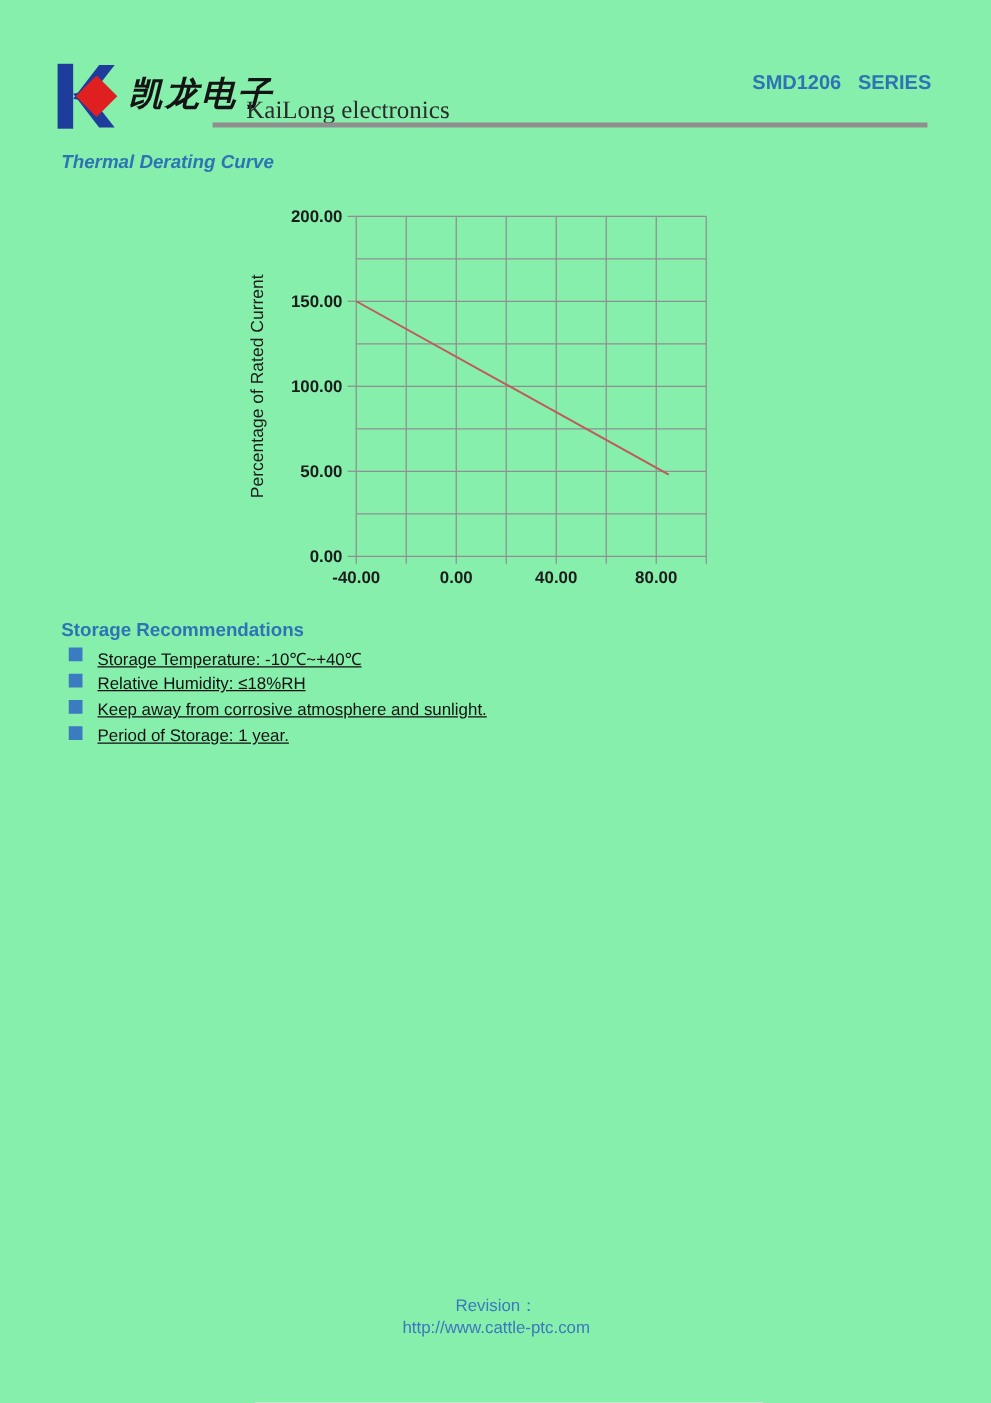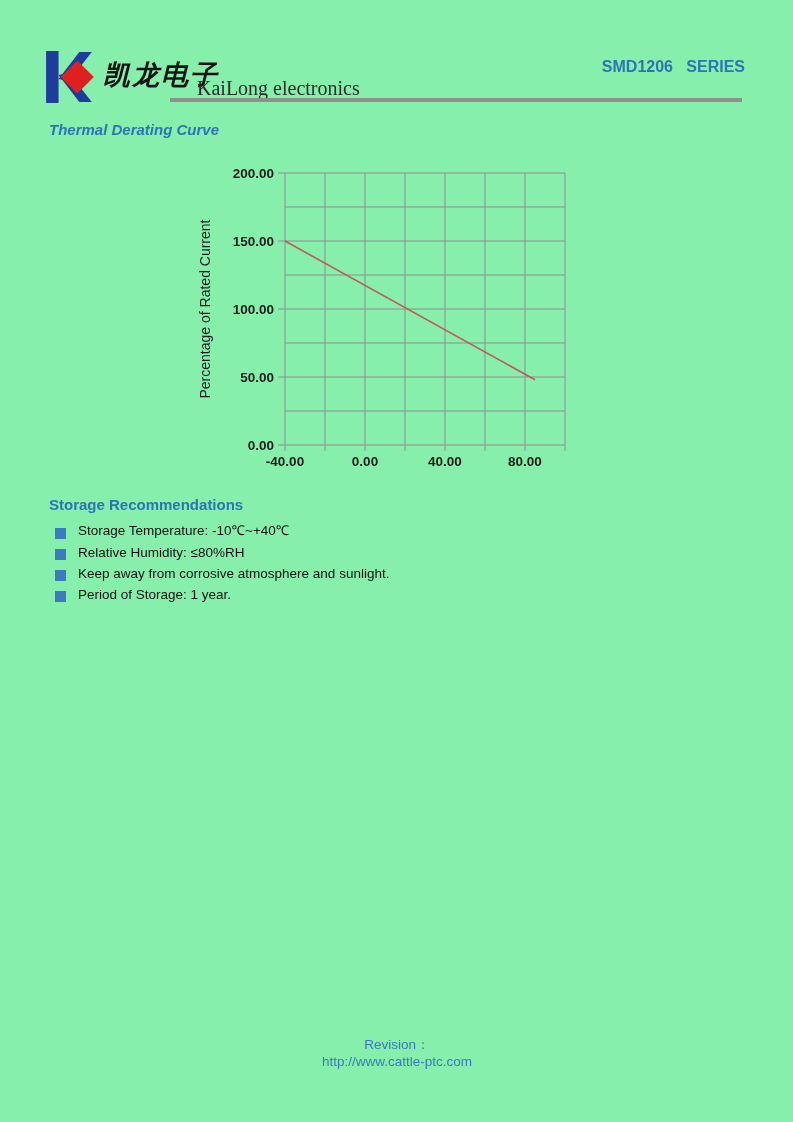--- a/index.html
+++ b/index.html
@@ -40,23 +40,23 @@
   #thermal-title{top:121px;font-style:italic;}
   #storage-title{top:496px;}
   
   .chart-svg{position:absolute;left:190px;top:160px;}
   
   .storage-list{
     position:absolute;left:55px;top:518px;
     list-style:none;margin:0;padding:0;
   }
   .storage-list li{
-    display:flex;align-items:flex-end;
+    display:flex;align-items:flex-start;
     height:21px;
-    font-size:13.5px;color:#111111;
+    font-size:13.5px;color:#111111;text-decoration:underline;
   }
   .bullet-square{
     display:inline-block;width:11px;height:11px;
     background:#3b7cc0;margin-right:12px;flex:0 0 auto;
   }
   
   .footer{
     position:absolute;left:49px;right:48px;top:1036px;
     display:flex;justify-content:space-between;align-items:center;
     font-size:13.5px;color:#3b78be;flex-direction:column;
@@ -120,21 +120,21 @@
     </svg>
 
   <div class="section-title" id="storage-title">Storage Recommendations</div>
   <ul class="storage-list">
     <li>
       <span class="bullet-square"></span>
       <span>Storage Temperature: -10℃~+40℃</span>
     </li>
     <li>
       <span class="bullet-square"></span>
-      <span>Relative Humidity: ≤80%RH</span>
+      <span>Relative Humidity: ≤18%RH</span>
     </li>
     <li>
       <span class="bullet-square"></span>
       <span>Keep away from corrosive atmosphere and sunlight.</span>
     </li>
     <li>
       <span class="bullet-square"></span>
       <span>Period of Storage: 1 year.</span>
     </li>
   </ul>

